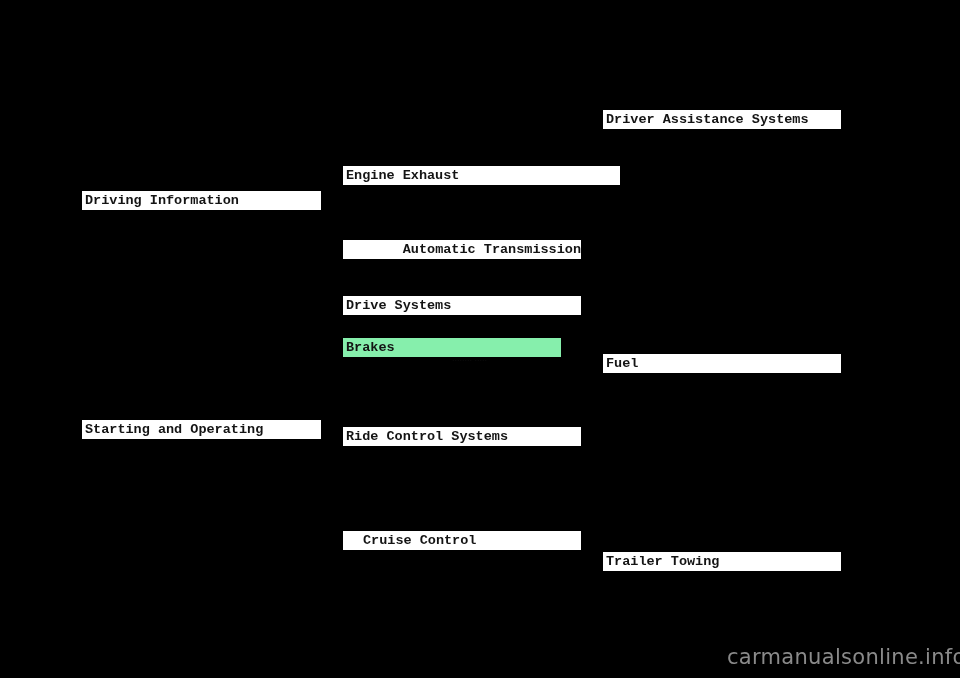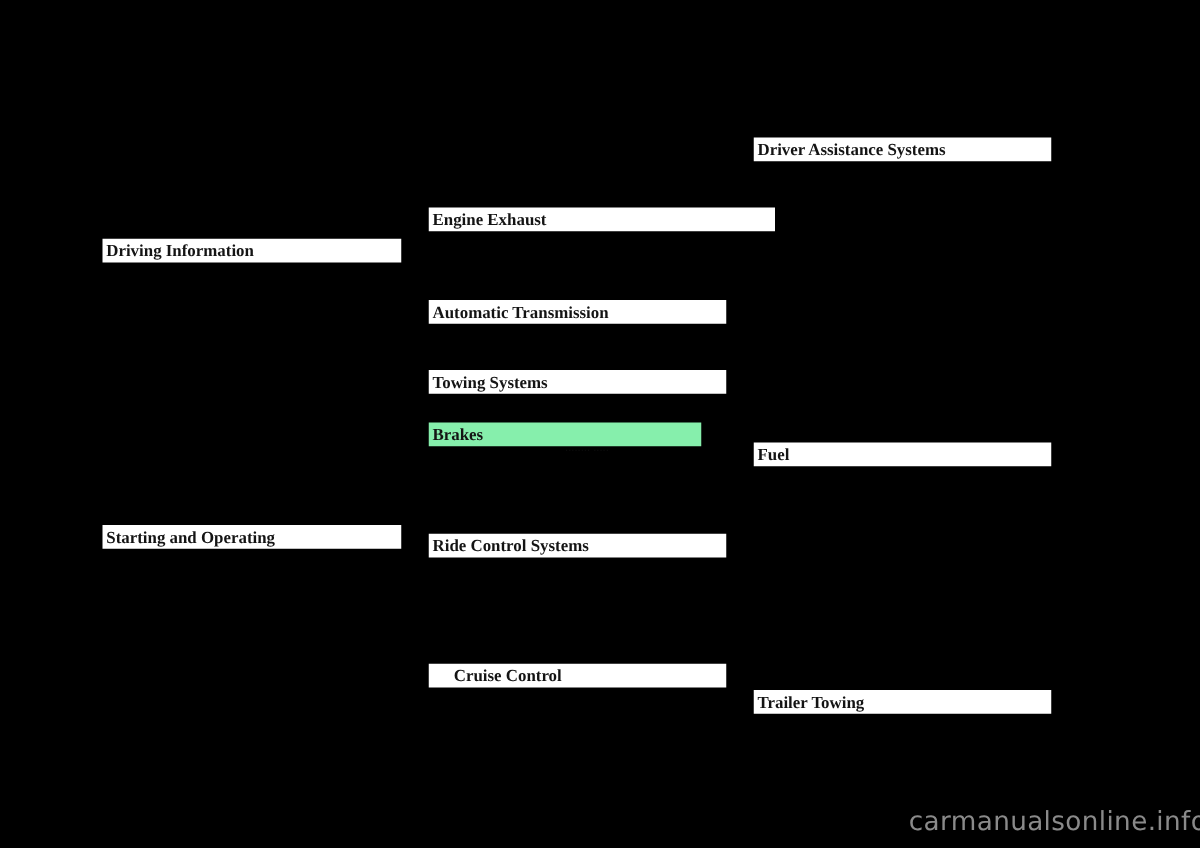--- a/index.html
+++ b/index.html
@@ -31,21 +31,21 @@
     padding: 6px 8px 7px 8px;
     box-sizing: border-box;
     white-space: pre-line;
   }
 
   
   .section-bar {
     position: absolute;
     background: #ffffff;
     color: #141414;
-    font-family: Liberation Serif, serif;
+    font-family: Liberation Mono, monospace;
     font-weight: bold;
     font-size: 13.5px;
     line-height: 19px;
     height: 19px;
     padding: 0 0 0 3px;
     box-sizing: border-box;
     white-space: nowrap;
     overflow: hidden;
   }
 
@@ -74,22 +74,22 @@
 </head>
 <body>
 
 <div id="page" style="width: 960px; height: 678px; background: rgb(0, 0, 0);">
 
 
   <div id="sections-layer">
       <div class="section-bar" style="left: 82px; top: 191px; width: 239px; background: rgb(255, 255, 255); color: rgb(20, 20, 20);">Driving Information</div>
       <div class="section-bar" style="left: 82px; top: 420px; width: 239px; background: rgb(255, 255, 255); color: rgb(20, 20, 20);">Starting and Operating</div>
       <div class="section-bar" style="left: 343px; top: 166px; width: 277px; background: rgb(255, 255, 255); color: rgb(20, 20, 20);">Engine Exhaust</div>
-      <div class="section-bar" style="left: 343px; top: 240px; width: 238px; background: rgb(255, 255, 255); color: rgb(20, 20, 20);">Automatic Transmission</div>
-      <div class="section-bar" style="left: 343px; top: 296px; width: 238px; background: rgb(255, 255, 255); color: rgb(20, 20, 20);">Towing Systems</div>
+      <div class="section-bar" style="left: 343px; top: 240px; width: 238px; background: rgb(255, 255, 255); color: rgb(20, 20, 20); text-align: right;">Automatic Transmission</div>
+      <div class="section-bar" style="left: 343px; top: 296px; width: 238px; background: rgb(255, 255, 255); color: rgb(20, 20, 20);">Drive Systems</div>
       <div class="section-bar" style="left: 343px; top: 338px; width: 218px; background: #86efac; color: rgb(20, 20, 20);">Brakes</div>
       <div class="section-bar" style="left: 343px; top: 427px; width: 238px; background: rgb(255, 255, 255); color: rgb(20, 20, 20);">Ride Control Systems</div>
       <div class="section-bar" style="left: 343px; top: 531px; width: 238px; background: rgb(255, 255, 255); color: rgb(20, 20, 20); padding-left: 20px;">Cruise Control</div>
       <div class="section-bar" style="left: 603px; top: 110px; width: 238px; background: rgb(255, 255, 255); color: rgb(20, 20, 20);">Driver Assistance Systems</div>
       <div class="section-bar" style="left: 603px; top: 354px; width: 238px; background: rgb(255, 255, 255); color: rgb(20, 20, 20);">Fuel</div>
       <div class="section-bar" style="left: 603px; top: 552px; width: 238px; background: rgb(255, 255, 255); color: rgb(20, 20, 20);">Trailer Towing</div>
     </div>
 
   <div class="ghost-line" id="ghost-line" style="left: 452px; top: 353px;">........ .....</div>
 

